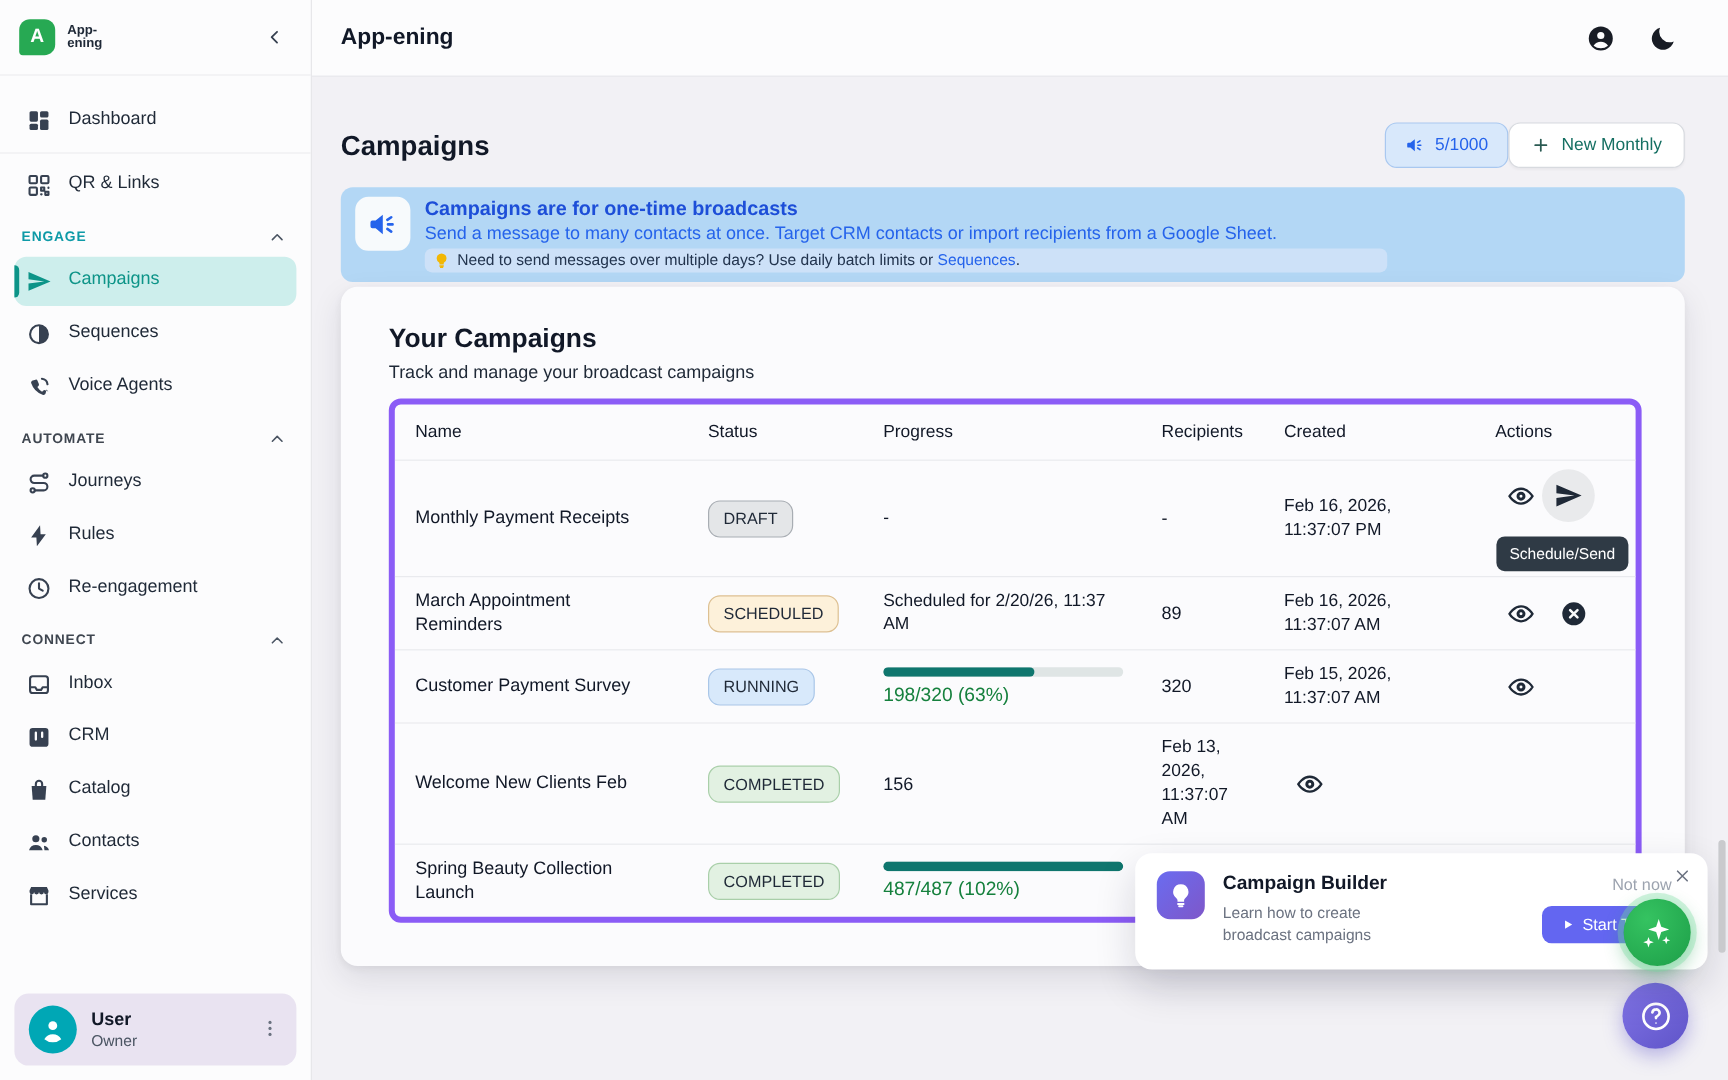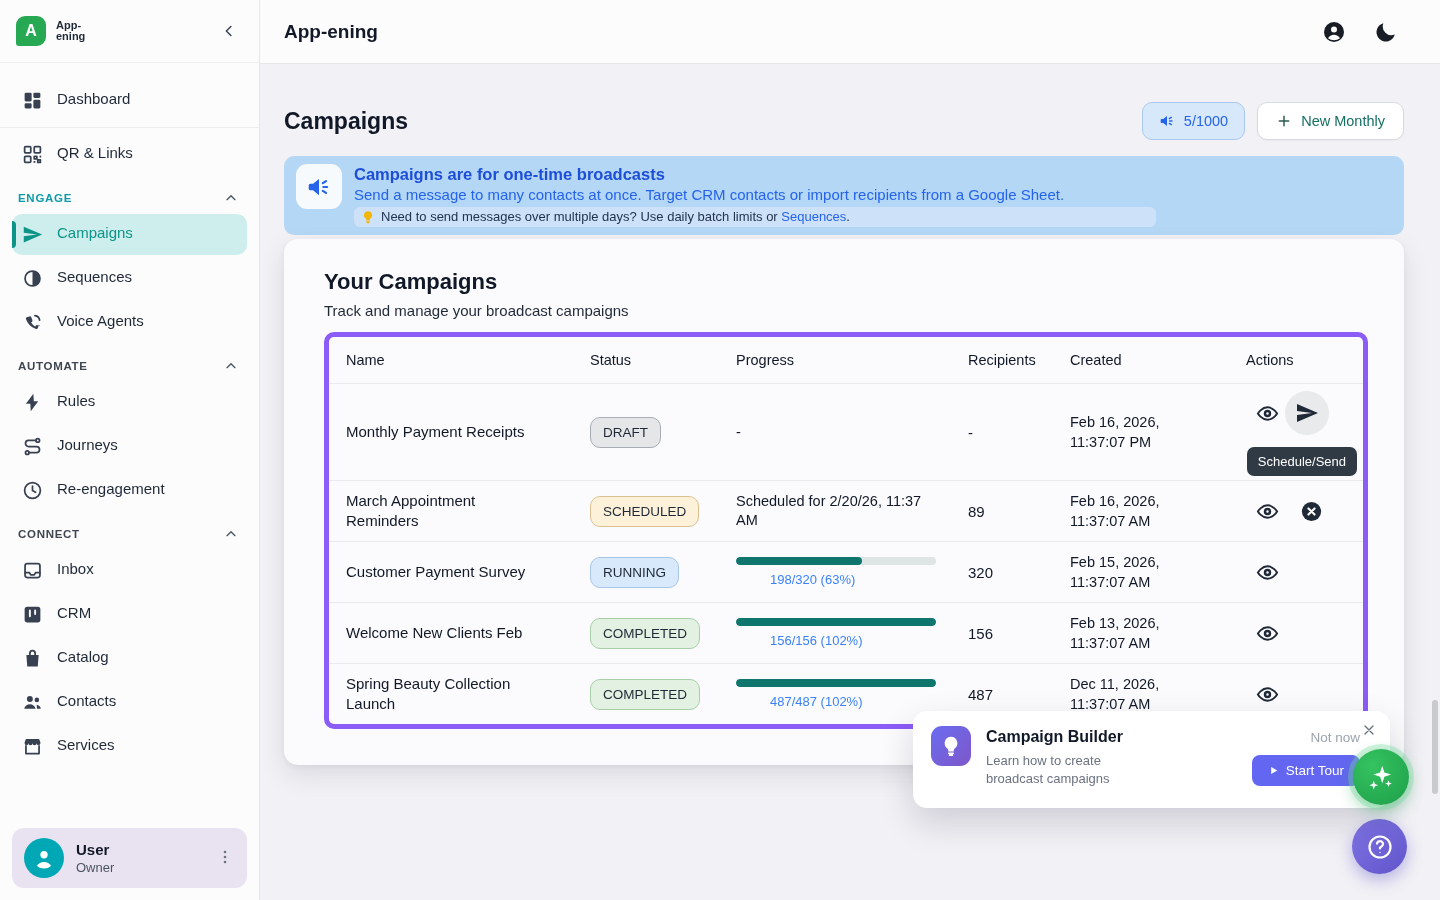--- a/index.html
+++ b/index.html
@@ -42,21 +42,21 @@
   main { flex:1; display:flex; flex-direction:column; position:relative; height:900px; }
   .topbar { height:64px; min-height:64px; background:#fcfcfd; border-bottom:1px solid #e7e7ea; display:flex; align-items:center; padding:0 42px 0 24px; }
   .topbar-title { font-size:19px; font-weight:bold; color:#111827; }
   .topbar-icons { margin-left:auto; display:flex; align-items:center; gap:28px; }
   .topbar-icons .tico { width:24px; height:24px; color:#181c25; cursor:pointer; }
   .topbar-icons .tico svg { width:24px; height:24px; }
 
   .content { flex:1; padding:38px 36px 0 24px; overflow:hidden; }
   .page-head { display:flex; align-items:center; justify-content:space-between; margin-bottom:16px; }
   .page-title { font-size:23px; font-weight:600; color:#111827; }
-  .page-actions { display:flex; gap:12px; align-items:center; }
+  .page-actions { display:flex; gap:0; align-items:center; }
   .quota-pill { display:flex; align-items:center; gap:9px; background:#d8e8fb; border:1px solid #a9c8f0; border-radius:10px; padding:10px 16px; color:#2563eb; font-size:14.5px; cursor:pointer; }
   .quota-pill svg { width:16px; height:16px; }
   .btn-new { display:flex; align-items:center; gap:9px; background:#fff; border:1px solid #d7dadf; border-radius:10px; padding:10px 18px; color:#156f62; font-size:14.5px; font-weight:500; cursor:pointer; box-shadow:0 1px 2px rgba(0,0,0,.04); }
   .btn-new svg { width:16px; height:16px; color:#2a5a52; }
 
   .banner { background:#b3d7f5; border-radius:10px; padding:8px 12px; display:flex; gap:12px; }
   .banner-icon-box { width:46px; height:45px; background:#f7fafc; border-radius:11px; display:flex; align-items:center; justify-content:center; color:#2563eb; flex:none; }
   .banner-icon-box svg { width:26px; height:26px; }
   .banner-title { font-size:16.5px; font-weight:bold; color:#1d4ed8; line-height:20px; }
   .banner-sub { font-size:15px; color:#2563eb; line-height:21px; }
@@ -77,33 +77,33 @@
   .trow:not(.thead):not(.tall) { min-height:52px; }
   .cell-name span { display:inline-block; max-width:190px; line-height:20px; }
   .badge { display:inline-block; padding:7px 12px; border-radius:10px; font-size:13.5px; color:#1f2937; border:1px solid transparent; white-space:nowrap; }
   .badge-draft { background:#e4e6e8; border-color:#a8adb3; }
   .badge-scheduled { background:#fdf1da; border-color:#ddc092; }
   .badge-running { background:#d8e9fb; border-color:#a9c6e8; }
   .badge-completed { background:#e2f1e2; border-color:#a9cfa9; }
   .ptext { font-size:14.5px; line-height:19px; }
   .bar { width:200px; height:8px; background:#dfe5e5; border-radius:6px; overflow:hidden; }
   .bar-fill { height:100%; background:#0f766e; border-radius:6px; }
-  .bar-label { font-size:13px; color:#3b82f6; margin-top:7px;margin-left:34px; }
+  .bar-label { font-size:16px; color:#15803d; margin-top:7px; }
   .cell-created div { font-size:14.5px; line-height:20px; }
   .cell-actions { position:relative; align-self:stretch; display:flex; align-items:center; padding-left:24px !important; }
   .tall .cell-actions { align-items:flex-start; padding-top:7px !important; }
   .act-btn { width:28px; height:28px; display:flex; align-items:center; justify-content:center; color:#1f2937; cursor:pointer; flex:none; }
   .act-btn svg { width:23px; height:23px; }
   .act-circle { width:44px; height:44px; border-radius:50%; background:#e9eaec; display:flex; align-items:center; justify-content:center; margin-left:4px; cursor:pointer; color:#1f2937; flex:none; }
   .act-circle svg { width:24px; height:24px; }
   .tall .act-btn { height:44px; }
   .tooltip { position:absolute; top:63px; right:6px; background:#2f3a45; color:#fff; font-size:13px; padding:7px 11px; border-radius:7px; white-space:nowrap; }
 
   
-  .popup { position:absolute; right:50px; bottom:92px; width:477px; background:#fff; border-radius:14px; box-shadow:0 14px 34px rgba(20,20,50,.16); padding:15px 18px 20px; z-index:5; }
+  .popup { position:absolute; right:17px; bottom:92px; width:477px; background:#fff; border-radius:14px; box-shadow:0 14px 34px rgba(20,20,50,.16); padding:15px 18px 20px; z-index:5; }
   .popup-row { display:flex; gap:15px; }
   .popup-icon { width:40px; height:40px; border-radius:11px; background:linear-gradient(135deg,#6a6cf0,#7e57c9); color:#fff; display:flex; align-items:center; justify-content:center; flex:none; }
   .popup-icon svg { width:22px; height:22px; }
   .popup-title { font-size:16px; font-weight:bold; color:#111827; margin-top:2px; }
   .popup-sub { font-size:13px; color:#6b7280; line-height:18px; margin-top:6px; max-width:170px; }
   .popup-right { margin-left:auto; display:flex; flex-direction:column; align-items:flex-end; padding-right:12px; }
   .not-now { font-size:13.5px; color:#9ca3af; margin:4px 0 10px; cursor:pointer; }
   .btn-start { display:flex; align-items:center; gap:7px; background:#6366f1; color:#fff; border-radius:8px; padding:8px 16px; font-size:13.5px; cursor:pointer; white-space:nowrap; }
   .btn-start svg { width:11px; height:11px; }
   .popup-close { position:absolute; top:11px; right:13px; width:16px; height:16px; color:#6b7280; cursor:pointer; }
@@ -197,35 +197,35 @@
         <div class="section-head">
           <span class="section-label">AUTOMATE</span>
           <span class="section-chevron">
             <svg viewBox="0 0 24 24" fill="none" stroke="currentColor" stroke-width="2" stroke-linecap="round" stroke-linejoin="round">
               <path d="M6 14.5l6-6 6 6"></path>
             </svg>
           </span>
         </div>
         <div class="nav-item">
           <span class="nicon">
-            <svg viewBox="0 0 24 24" fill="currentColor">
-              <path d="M13 2L4.5 13.5h5L10 22l8.5-11.5h-5L13 2z"></path>
-            </svg>
-          </span>
-          <span>Rules</span>
-        </div>
-        <div class="nav-item">
-          <span class="nicon">
             <svg viewBox="0 0 24 24" fill="none" stroke="currentColor" stroke-width="2" stroke-linecap="round" stroke-linejoin="round">
               <circle cx="6" cy="19" r="2"></circle>
               <circle cx="18" cy="5" r="2"></circle>
               <path d="M8 19h8.5a3.5 3.5 0 000-7h-9a3.5 3.5 0 010-7H16"></path>
             </svg>
           </span>
           <span>Journeys</span>
+        </div>
+        <div class="nav-item">
+          <span class="nicon">
+            <svg viewBox="0 0 24 24" fill="currentColor">
+              <path d="M13 2L4.5 13.5h5L10 22l8.5-11.5h-5L13 2z"></path>
+            </svg>
+          </span>
+          <span>Rules</span>
         </div>
         <div class="nav-item">
           <span class="nicon">
             <svg viewBox="0 0 24 24" fill="none" stroke="currentColor" stroke-width="2" stroke-linecap="round" stroke-linejoin="round">
               <circle cx="12" cy="12" r="9"></circle>
               <path d="M12 7v5l3.5 2"></path>
             </svg>
           </span>
           <span>Re-engagement</span>
         </div>
@@ -459,26 +459,20 @@
                   <svg viewBox="0 0 24 24" fill="none" stroke="currentColor">
                     <path d="M2 12s3.8-6.5 10-6.5S22 12 22 12s-3.8 6.5-10 6.5S2 12 2 12z" stroke-width="2"></path>
                     <circle cx="12" cy="12" r="2.6" stroke-width="2.6"></circle>
                   </svg>
                 </div>
               </div>
             </div>
             <div class="trow">
               <div class="cell-name"><span>Welcome New Clients Feb</span></div>
               <div><span class="badge badge-completed">COMPLETED</span></div>
-              <div>
-                <div class="bar">
-                  <div class="bar-fill" style="width: 100%;"></div>
-                </div>
-                <div class="bar-label">156/156 (102%)</div>
-              </div>
               <div>156</div>
               <div class="cell-created">
                 <div>Feb 13, 2026,</div>
                 <div>11:37:07 AM</div>
               </div>
               <div class="cell-actions">
                 <div class="act-btn">
                   <svg viewBox="0 0 24 24" fill="none" stroke="currentColor">
                     <path d="M2 12s3.8-6.5 10-6.5S22 12 22 12s-3.8 6.5-10 6.5S2 12 2 12z" stroke-width="2"></path>
                     <circle cx="12" cy="12" r="2.6" stroke-width="2.6"></circle>

